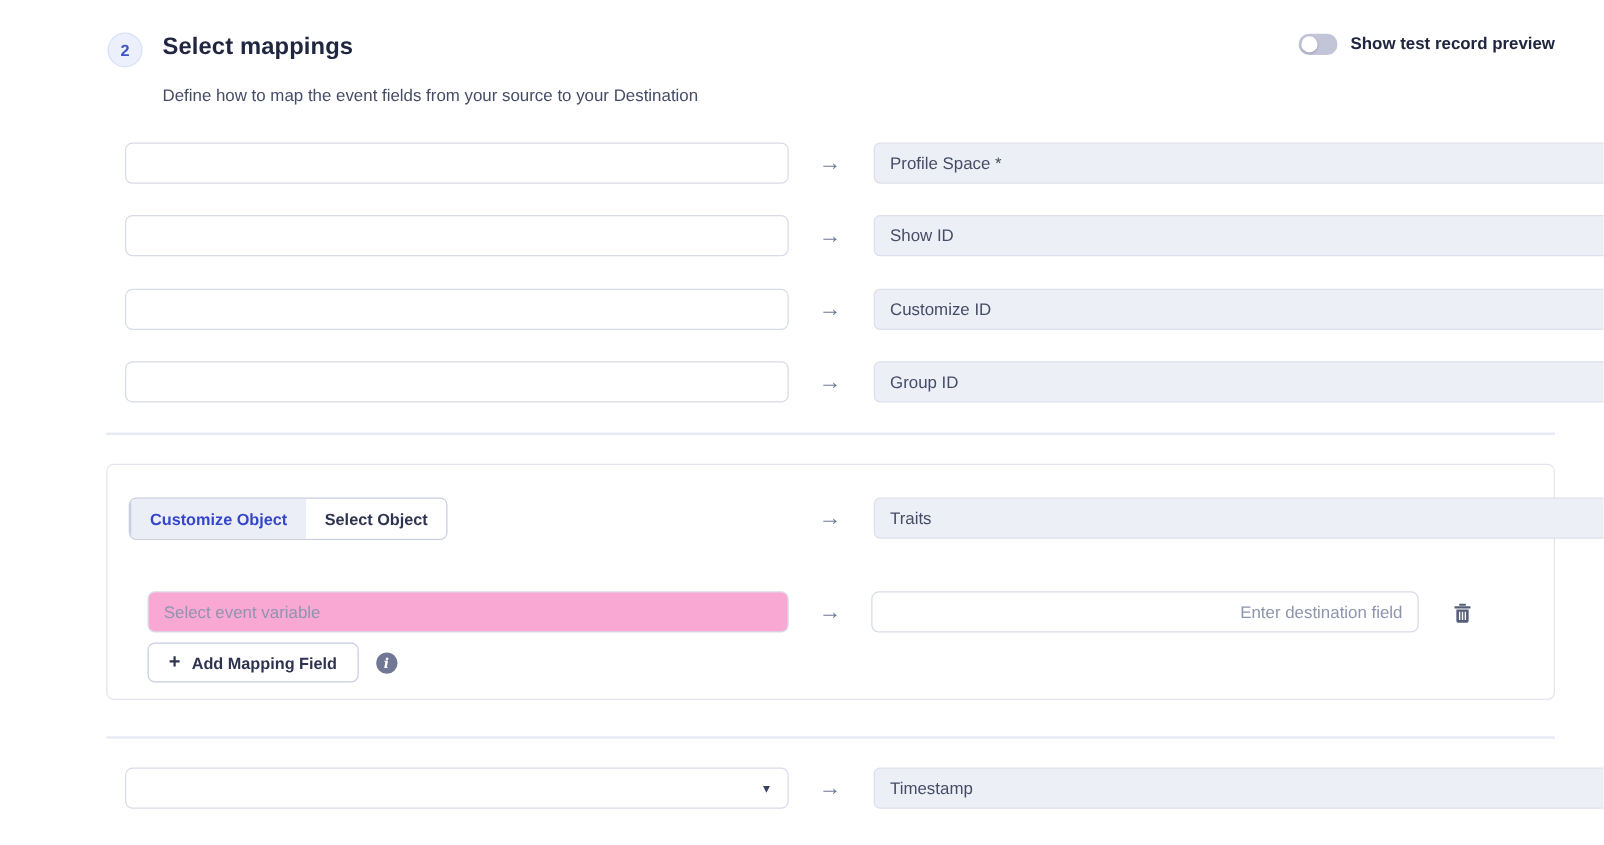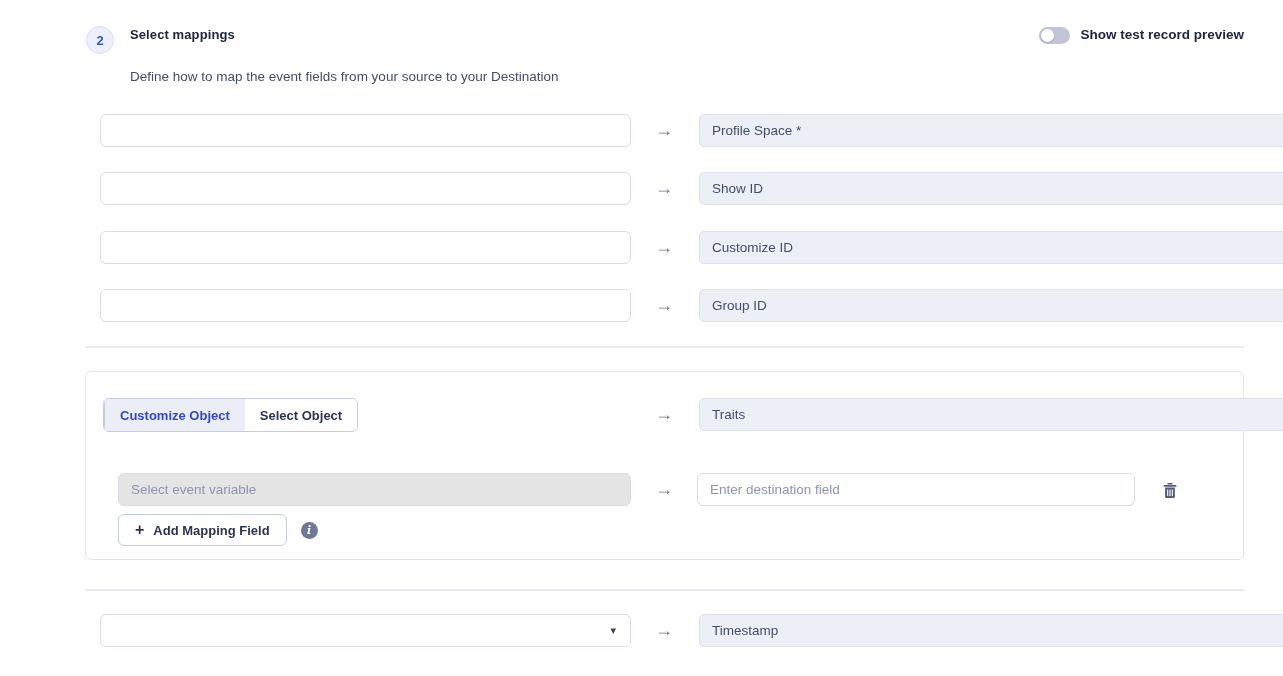--- a/index.html
+++ b/index.html
@@ -19,21 +19,21 @@
   
   .step-badge {
     position: absolute; left: 86px; top: 26px;
     width: 28px; height: 28px; border-radius: 50%;
     background: #ebf0fc; border: 1px solid #d7e0f7;
     color: #3c55c6; font-size: 13px; font-weight: 700;
     display: flex; align-items: center; justify-content: center;
   }
   .page-title {
     position: absolute; left: 130px; top: 27px;
-    font-size: 13px; font-weight: 700; color: #20263f;
+    font-size: 19px; font-weight: 700; color: #20263f;
     letter-spacing: 0.1px;
   }
   .page-subtitle {
     position: absolute; left: 130px; top: 69px;
     font-size: 13.5px; color: #454c66; text-align: right;
   }
   .preview-toggle-wrap {
     position: absolute; right: 39px; top: 27px;
     display: flex; align-items: flex-start; gap: 10px;
   }
@@ -100,30 +100,30 @@
     display: flex; align-items: center; padding: 0 15px;
     font-size: 13px; font-weight: 700; color: #2e3450;
     background: #ffffff; cursor: pointer; white-space: nowrap;
   }
   .tab.active {
     background: #eceef7; color: #3446c9;
     border-left: 1px solid #c8cce0;
   }
   .var-input {
     position: absolute; left: 118px; top: 473px; width: 513px; height: 33px;
-    border: 1px solid #d8dbe8; border-radius: 6px; background: #e5e5e5;
+    border: 1px solid #d8dbe8; border-radius: 6px; background: #f9a8d4;
     font-family: "Liberation Sans", sans-serif;
     font-size: 13.5px; color: #454c66; padding: 0 12px; outline: none;
   }
   .var-input::placeholder { color: #8e95ad; }
   .dest-input {
     position: absolute; left: 697px; top: 473px; width: 438px; height: 33px;
     border: 1px solid #d8dbe8; border-radius: 6px; background: #fff;
     font-family: "Liberation Sans", sans-serif;
-    font-size: 13.5px; color: #454c66; padding: 8px 12px; outline: none;
+    font-size: 13.5px; color: #454c66; padding: 8px 12px; outline: none; text-align: right;
   }
   .dest-input::placeholder { color: #8e95ad; }
   .trash-btn {
     position: absolute; left: 1161px; top: 481px;
     width: 18px; height: 18px; cursor: pointer;
     display: flex; align-items: center; justify-content: center;
   }
   .add-row {
     position: absolute; left: 118px; top: 514px;
     display: flex; align-items: center; gap: 14px;

